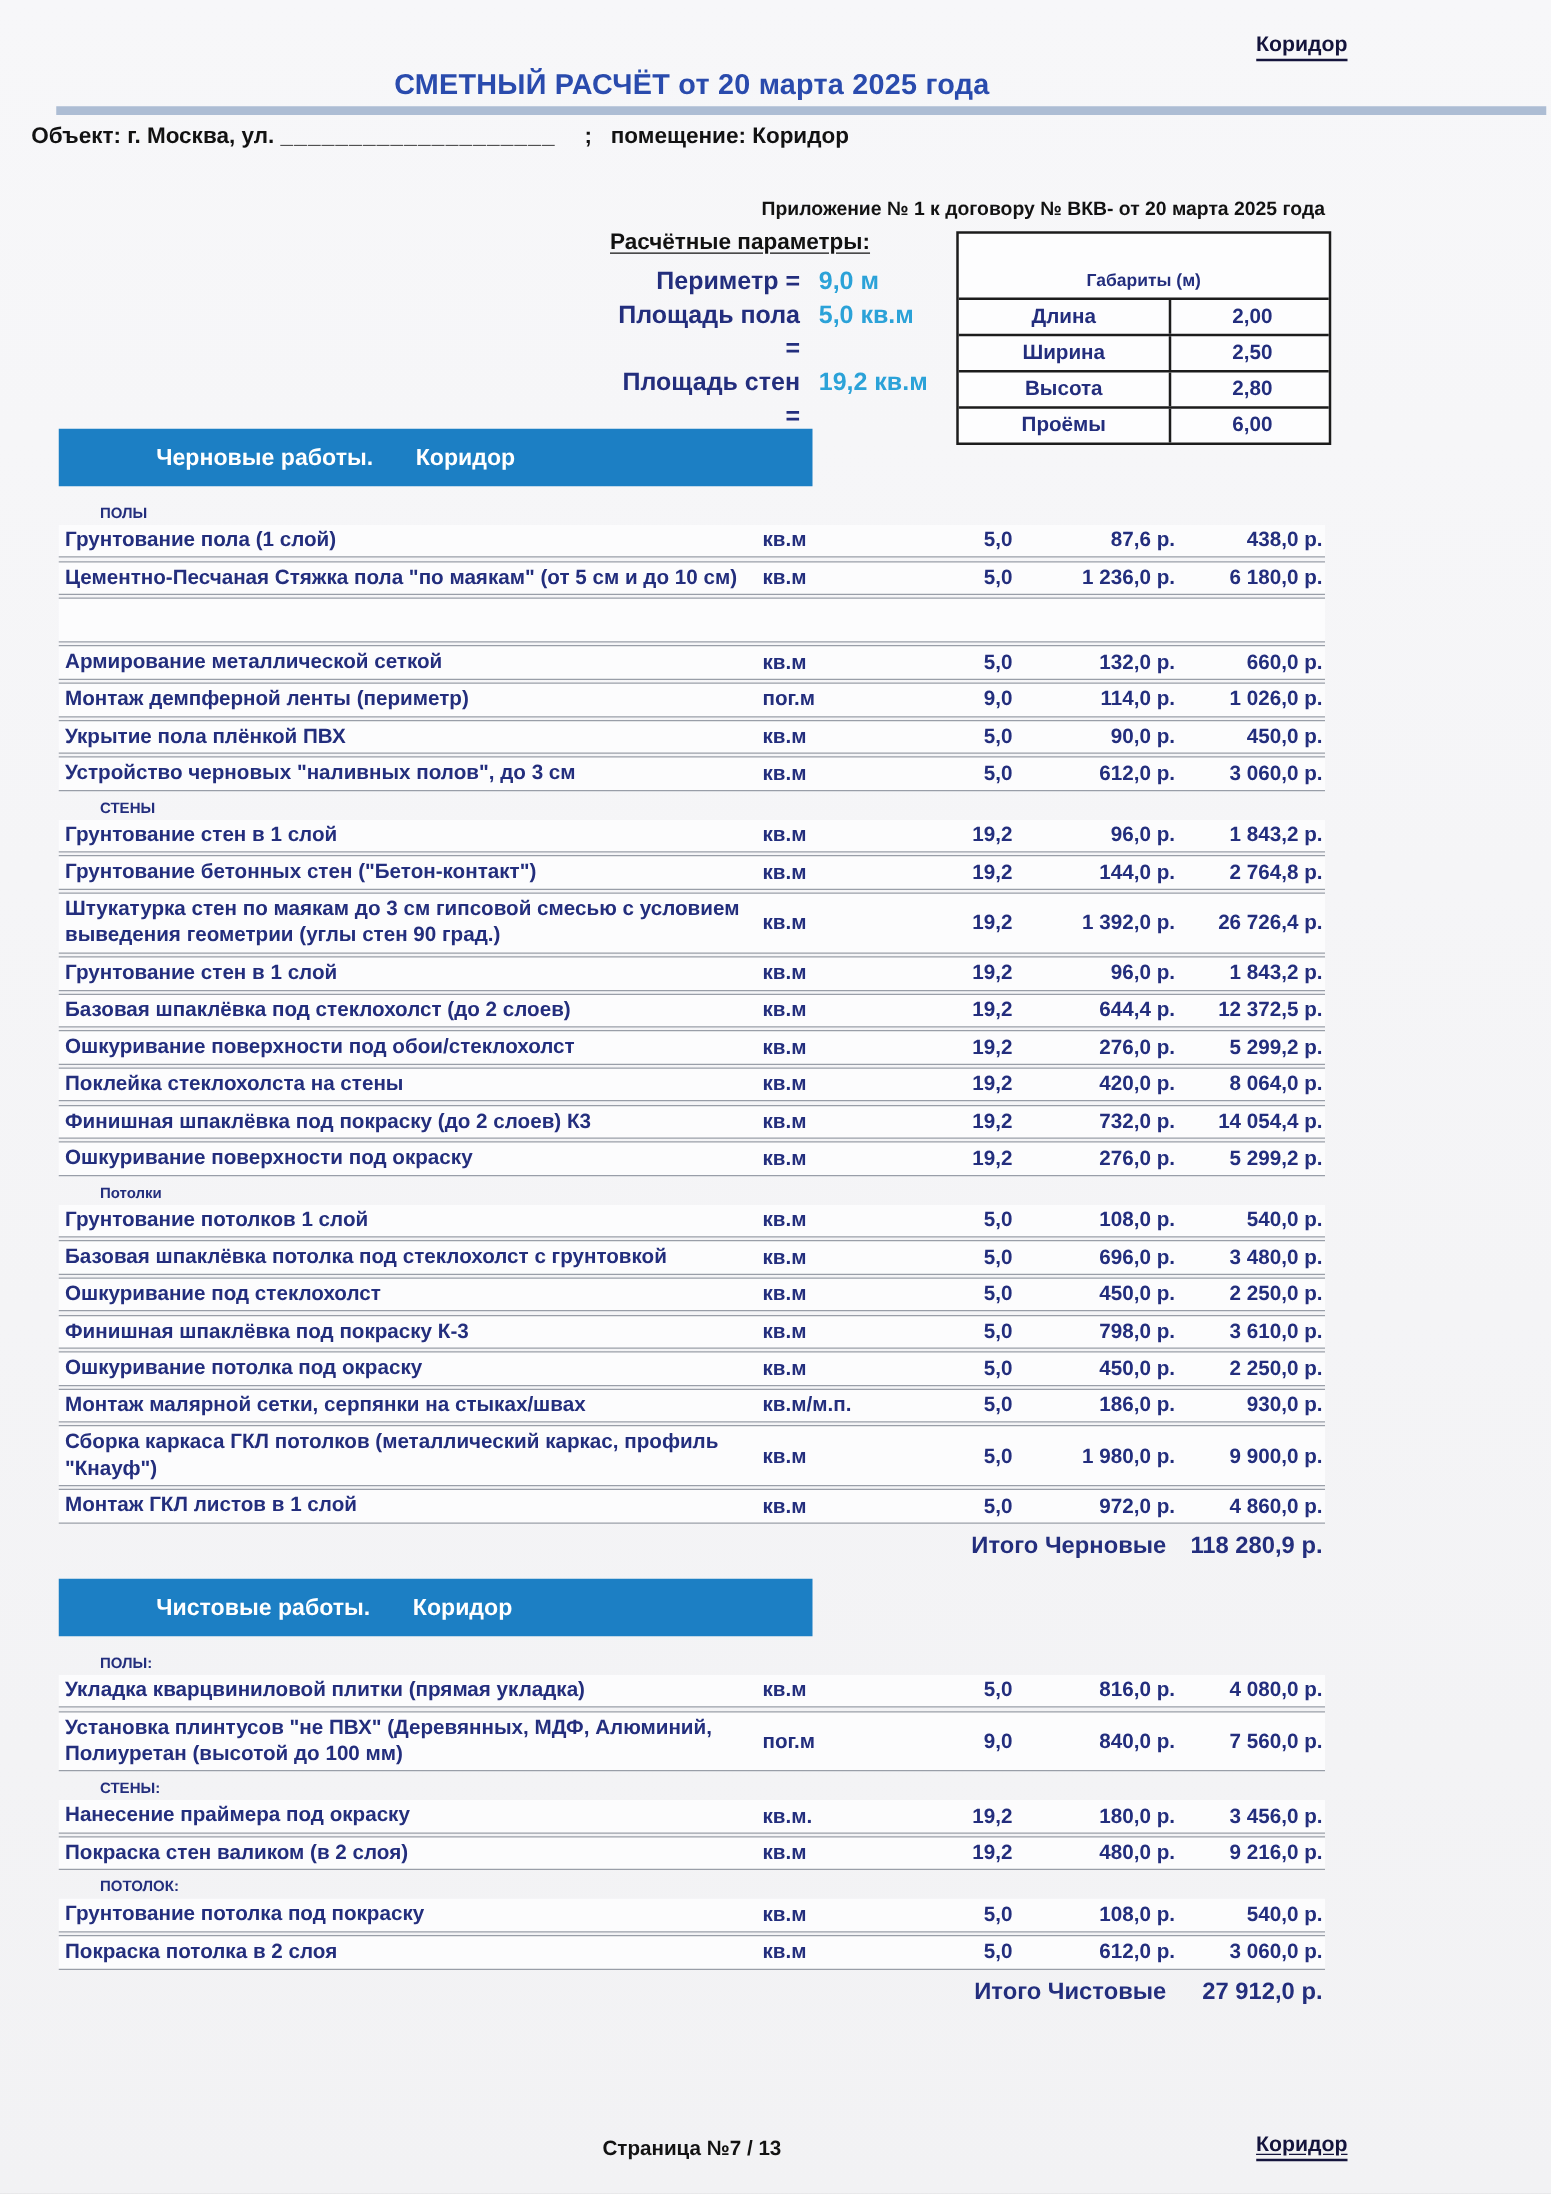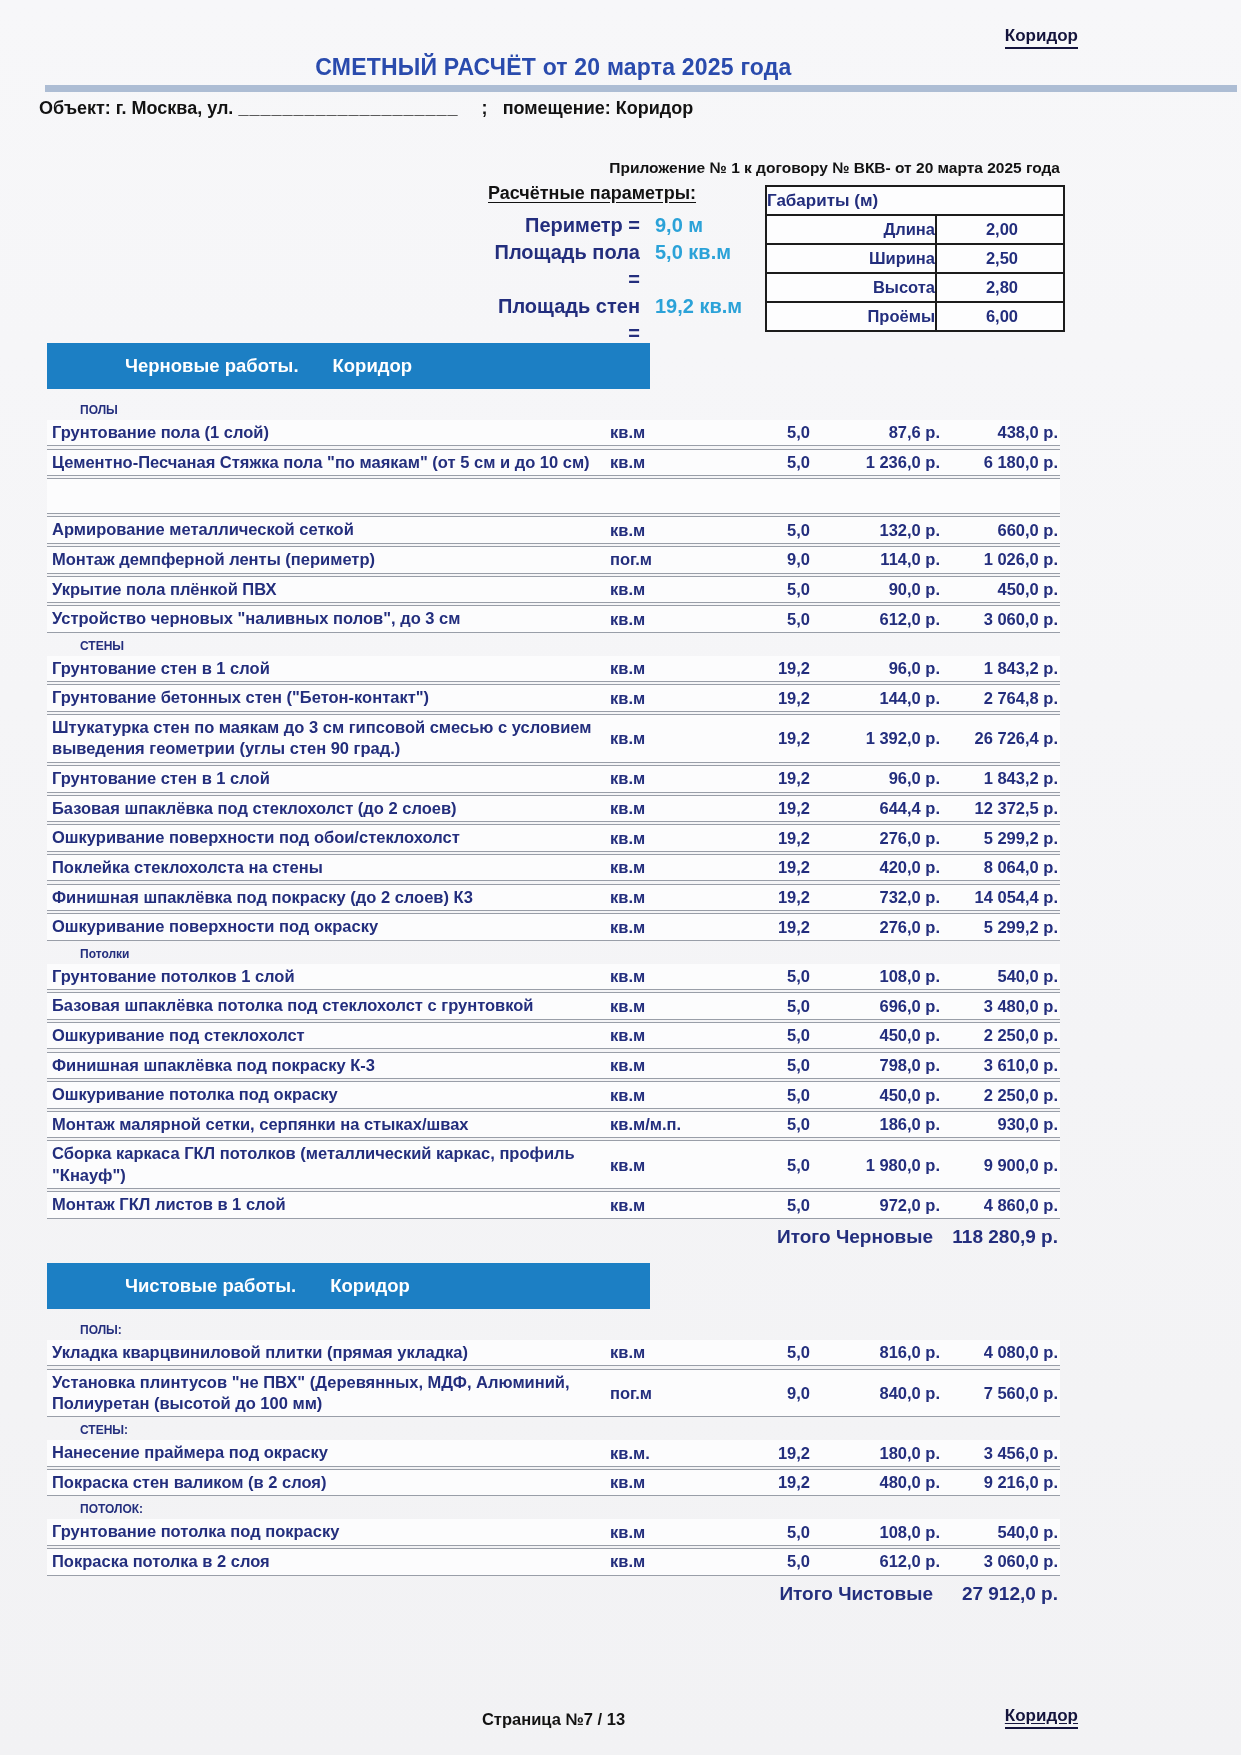--- a/index.html
+++ b/index.html
@@ -8,36 +8,36 @@
     background:linear-gradient(#f7f7f9,#f2f2f4);
     font-family:"Liberation Sans",sans-serif;font-weight:700;color:#232e7d;
     box-sizing:border-box;padding-top:54px;overflow:hidden;
   }
   .top-tag{
     position:absolute;top:26px;right:163px;color:#14143c;font-size:17px;
     border-bottom:2.5px solid #14143c;padding-bottom:1px;
   }
   .title{width:1013px;margin:0 0 0 47px;text-align:center;font-size:23px;color:#2a4bad;letter-spacing:.2px;}
   .rule{margin:4px 0 0 45px;width:1192px;height:7px;background:#adbdd4;}
-  .obj-line{margin:6px 0 0 39px;font-size:18px;color:#121212;}
+  .obj-line{margin:6px 0 0 25px;font-size:18px;color:#121212;}
   .obj-line .blank{letter-spacing:1px;}
   .obj-line .sep{margin:0 10px 0 18px;}
   .content{width:1013px;margin-left:47px;}
   .appendix{margin-top:40px;text-align:right;font-size:15.5px;color:#121212;}
   .params-area{position:relative;height:150px;margin-top:6px;}
   .params{position:absolute;left:441px;top:0;}
   .params-h{font-size:18px;color:#121212;text-decoration:underline;text-underline-offset:3px;margin-bottom:8px;}
   .param-row{display:flex;font-size:20px;line-height:27px;}
   .param-label{width:152px;text-align:right;color:#232e7d;}
   .param-value{margin-left:15px;color:#2ba2d8;}
   .dims{position:absolute;left:718px;top:2px;width:296px;border:2px solid #1c1c1c;background:#fdfdfe;}
-  .dims-h{text-align:left;font-size:17px;line-height:27px;border-bottom:2px solid #1c1c1c;}
+  .dims-h{text-align:center;font-size:14px;line-height:27px;border-bottom:2px solid #1c1c1c;margin-top:24px;}
   .dims-row{display:flex;font-size:16.5px;line-height:27px;}
   .dims-row + .dims-row{border-top:2px solid #1c1c1c;}
-  .dims-label{flex:0 0 168px;text-align:right;border-right:2px solid #1c1c1c;}
+  .dims-label{flex:0 0 168px;text-align:center;border-right:2px solid #1c1c1c;}
   .dims-value{flex:1;text-align:right;padding-right:45px;}
   .banner{
     width:525px;height:46px;margin-top:10px;padding-left:78px;
     background:#1c7fc4;color:#ffffff;display:flex;align-items:center;font-size:18.5px;
   }
   .banner-room{margin-left:34px;}
   .rows{margin-top:8px;}
   .sec{padding:6px 0 3px 33px;font-size:12px;color:#232e7d;}
   .row{
     display:flex;align-items:center;min-height:21px;padding:2px 0;

